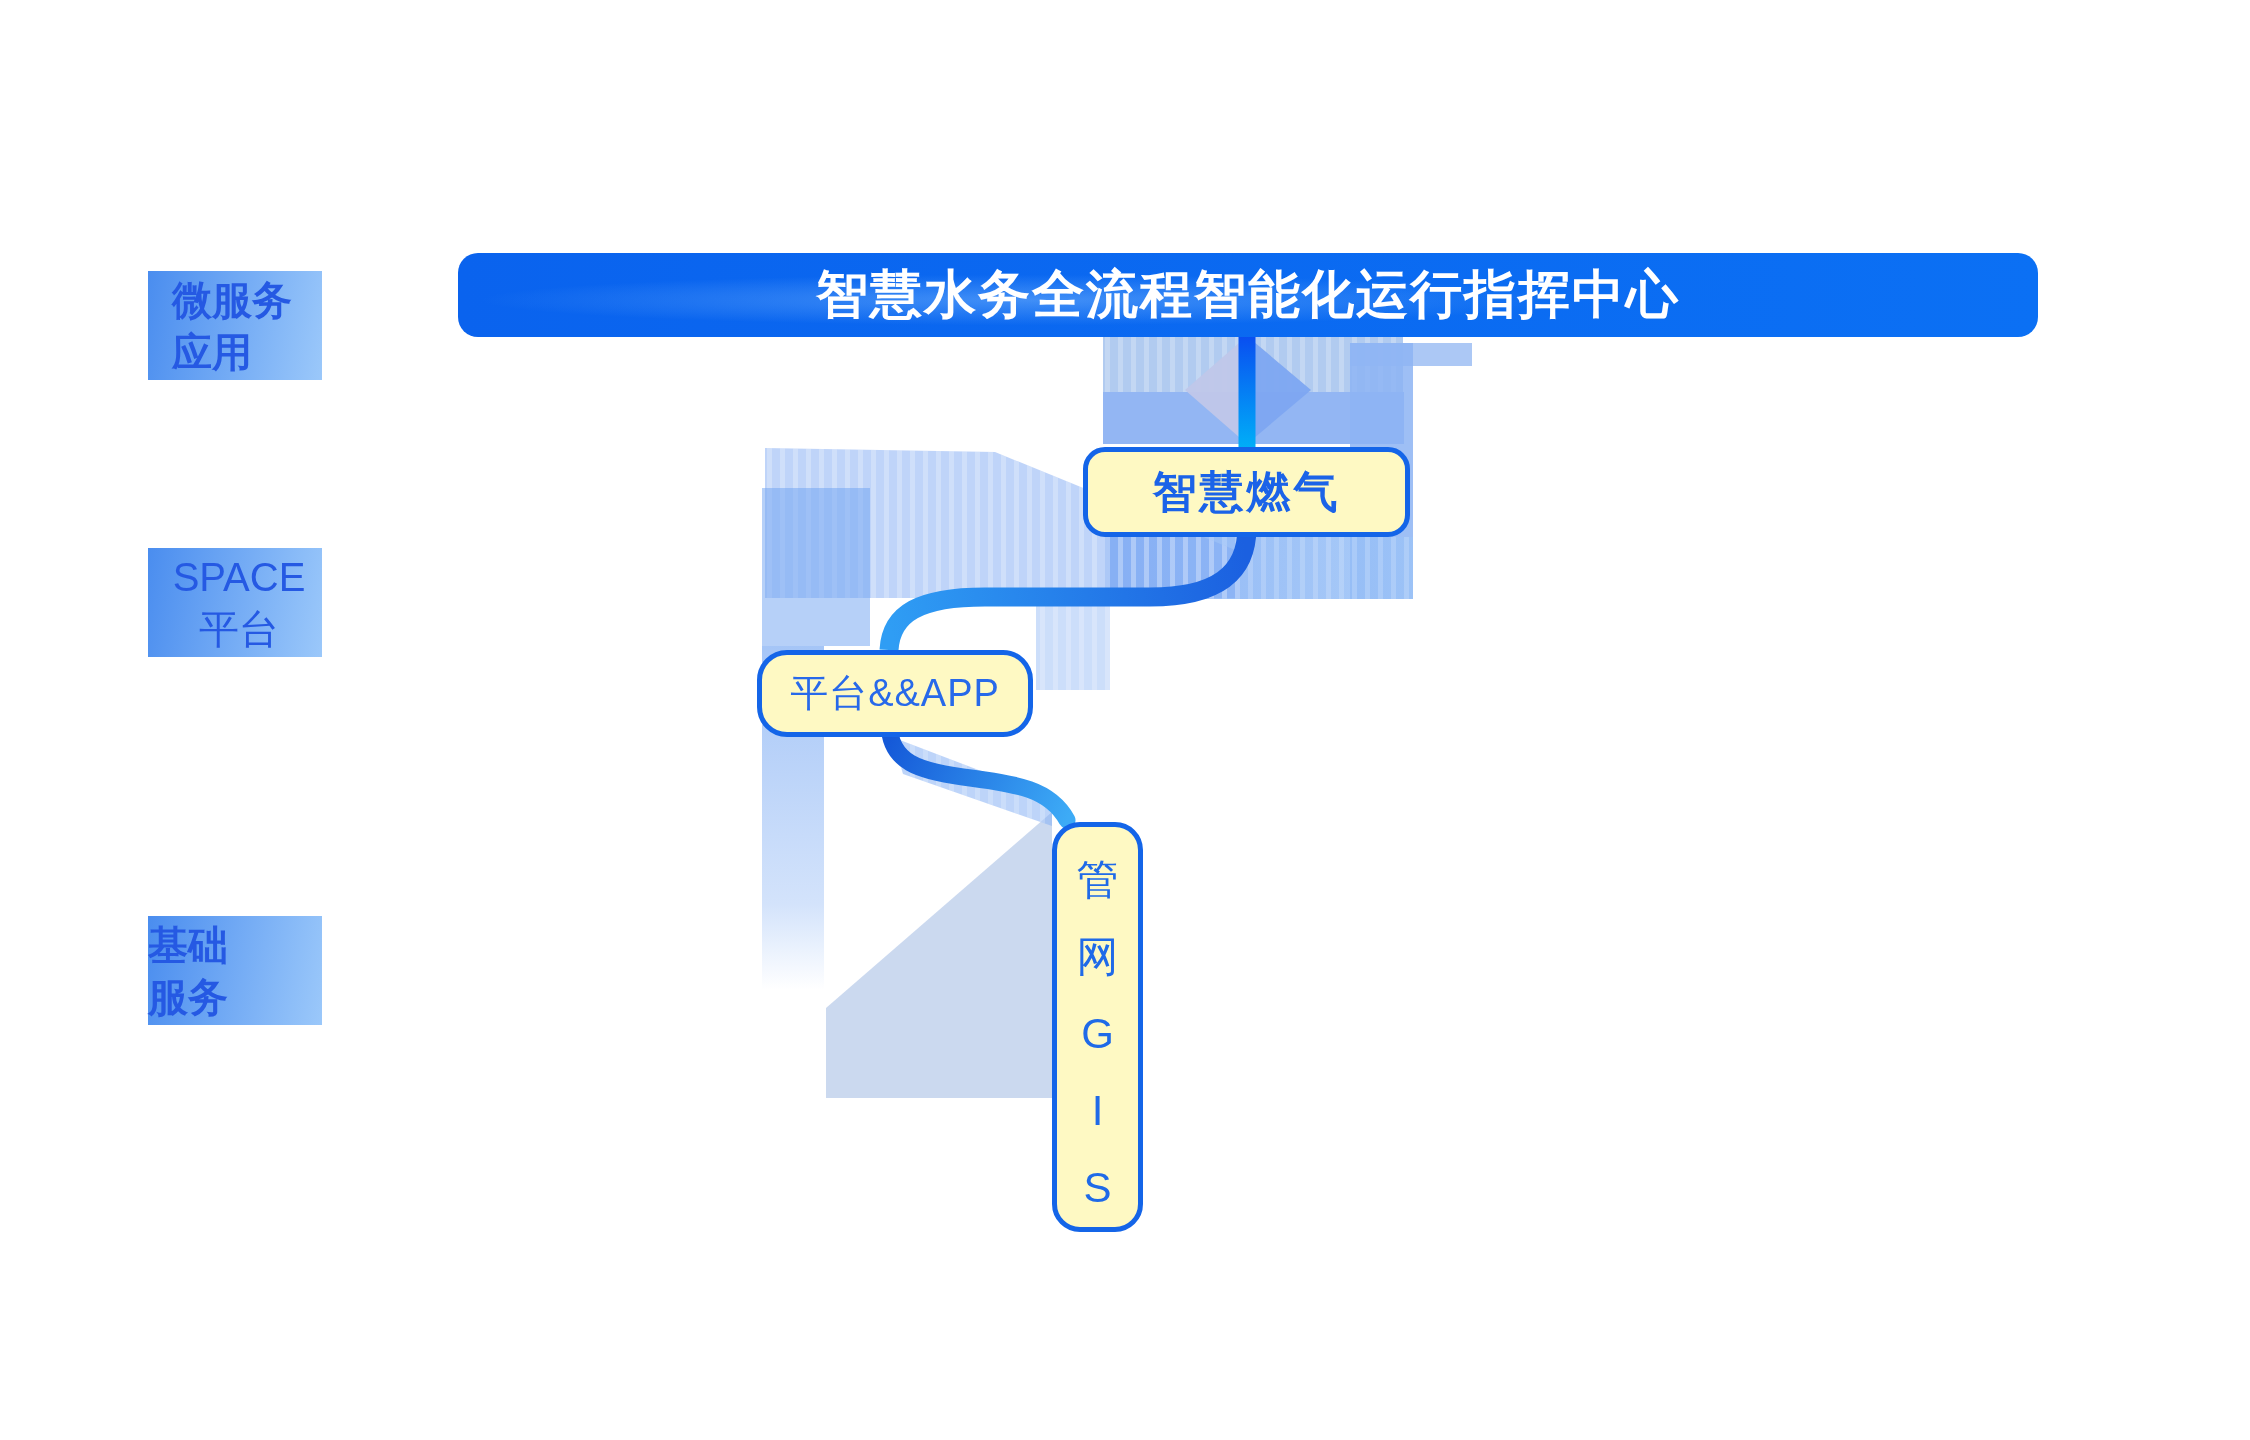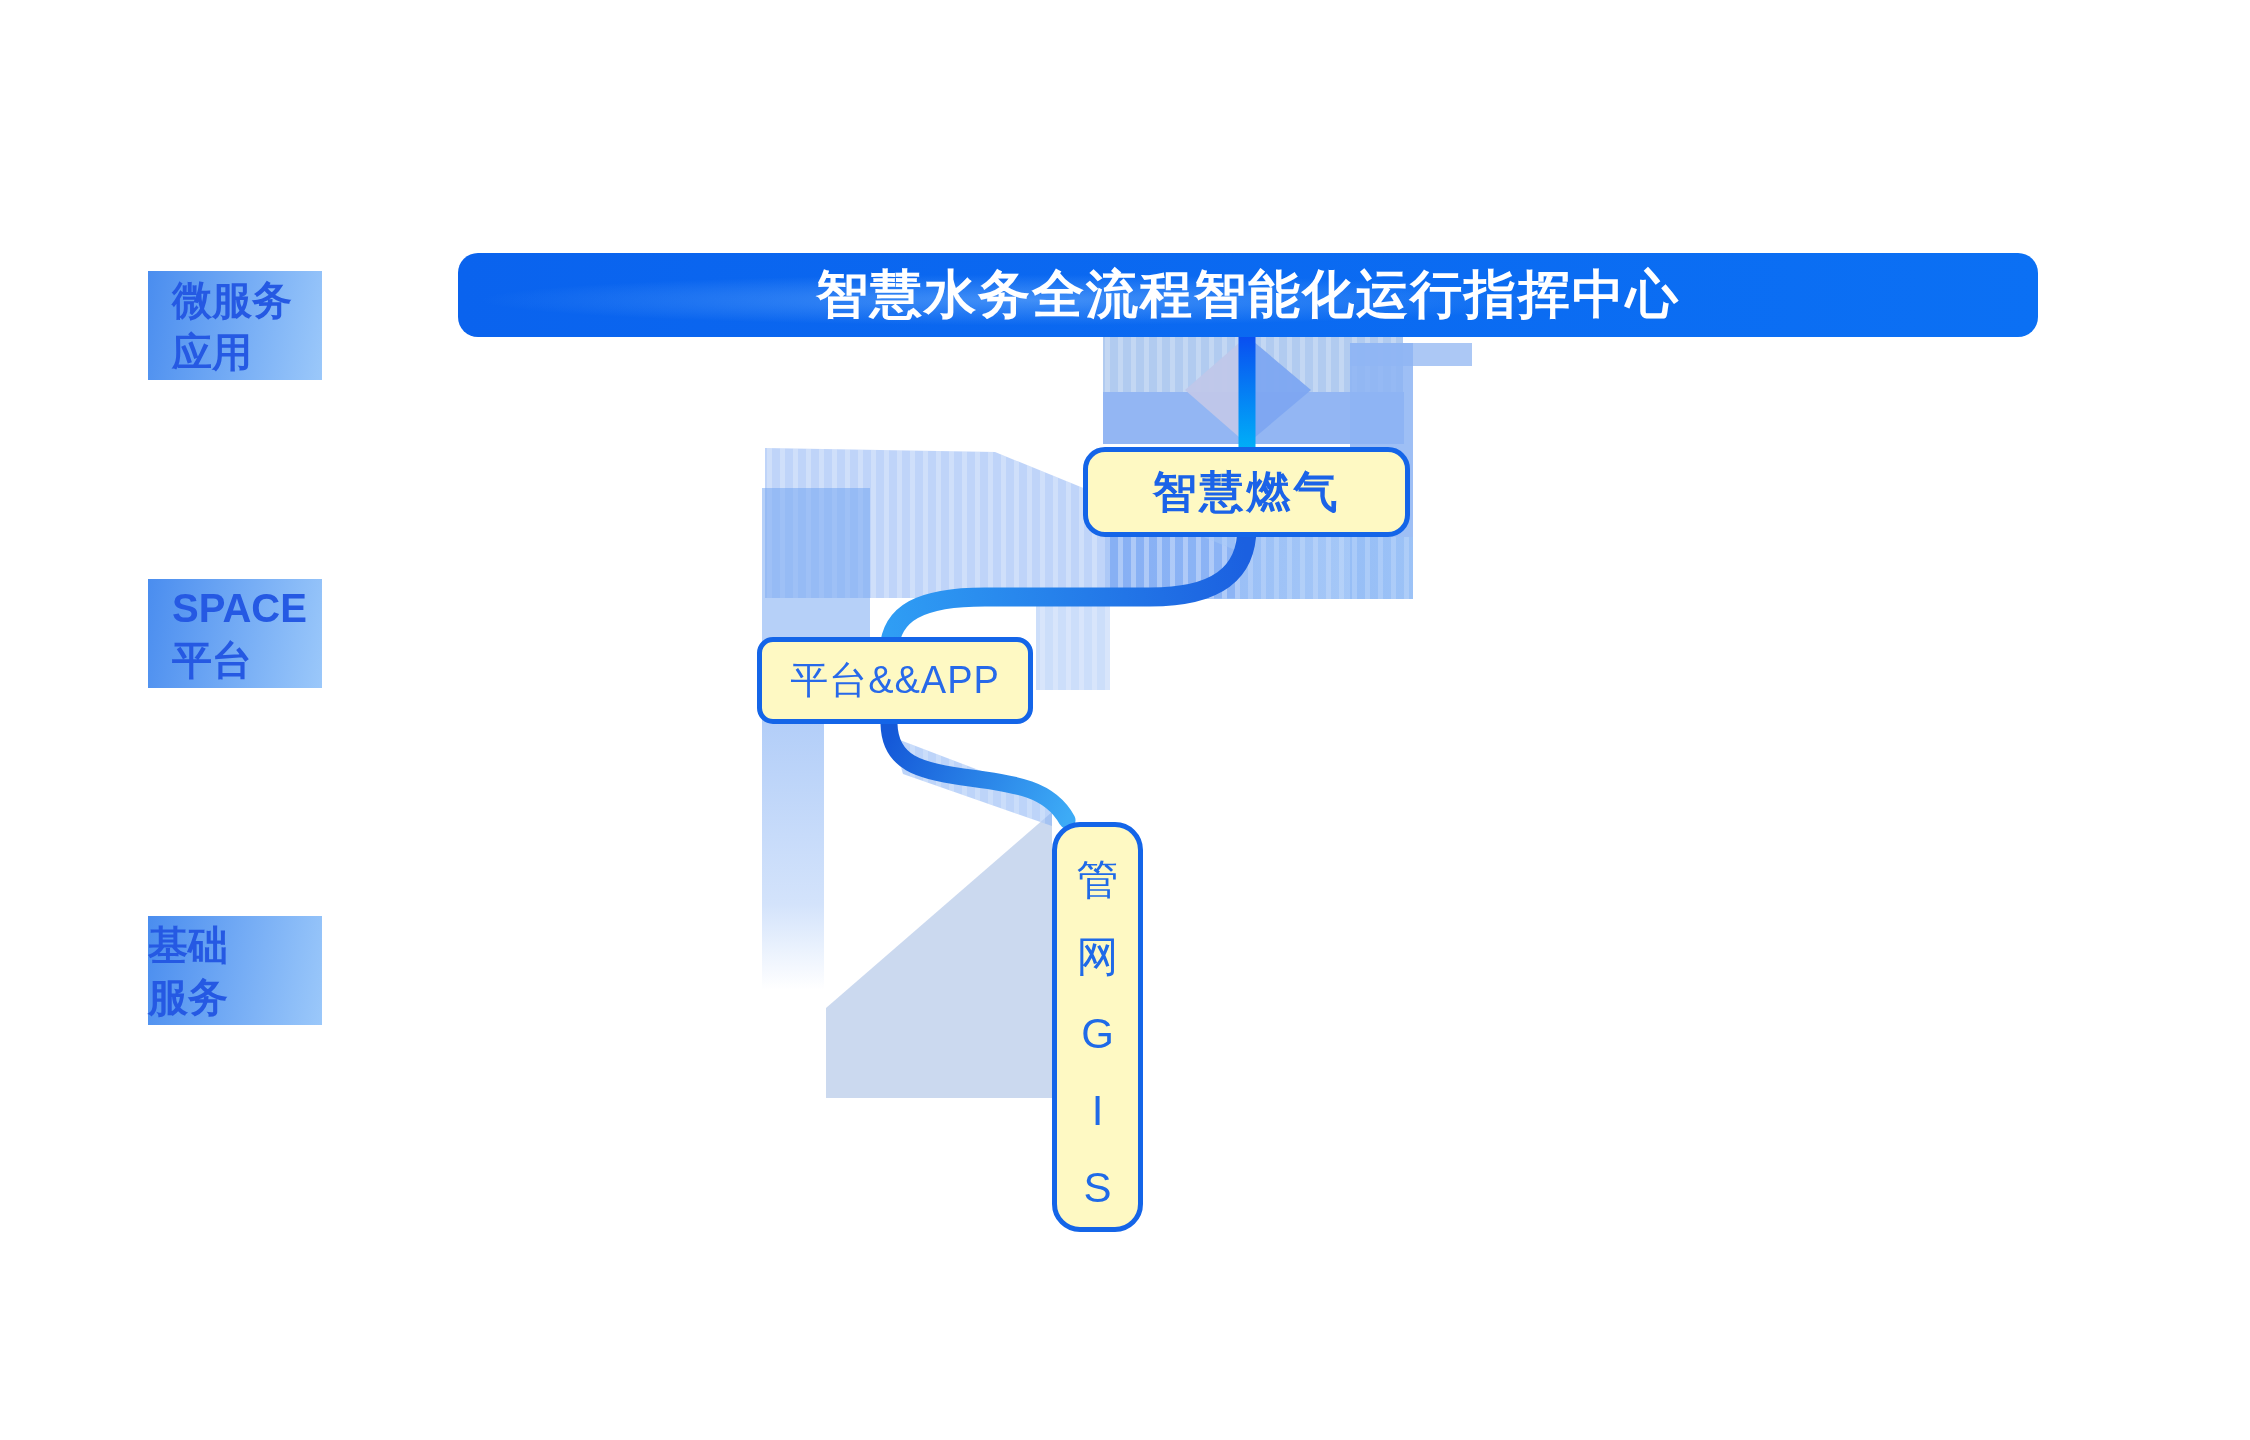--- a/index.html
+++ b/index.html
@@ -25,33 +25,33 @@
 
   
   .chip{
     position:absolute;left:148px;width:174px;height:109px;z-index:3;
     background:linear-gradient(100deg, var(--chip-start,#4a8def), var(--chip-end,#9bc8fa));
     color:var(--chip-text,#2559e3);
     font-size:40px;font-weight:bold;line-height:52px;
     box-sizing:border-box;padding:3px 16px 0 24px;
   }
   .chip.c1{top:271px;}
-  .chip.c2{top:579px;font-weight:bold;}
+  .chip.c2{top:548px;font-weight:normal;text-align:center;}
   .chip.c3{top:916px;padding-left:0;text-align:left;}
   .chip span{display:block;}
 
   
   .node{
     position:absolute;z-index:3;background:#fef9c3;
     border:5px solid var(--node-border,#1465e8);box-sizing:border-box;
     display:flex;align-items:center;justify-content:center;
   }
   .node-gas{left:1083px;top:447px;width:327px;height:90px;border-radius:22px;}
   .node-gas .txt{font-size:44px;font-weight:bold;color:var(--node-text,#1b63e8);letter-spacing:3px;}
-  .node-platform{left:757px;top:637px;width:276px;height:87px;border-radius:16px;}
+  .node-platform{left:757px;top:650px;width:276px;height:87px;border-radius:30px;}
   .node-platform .txt{font-size:38px;color:#2769ea;letter-spacing:1px;}
   .node-gis{
     left:1052px;top:822px;width:91px;height:410px;border-radius:28px;
     flex-direction:column;justify-content:flex-start;padding-top:14px;
   }
   .node-gis .ch{display:block;font-size:42px;line-height:77px;color:#1f6ae8;text-align:center;}
 </style>
 </head>
 <body>
 

